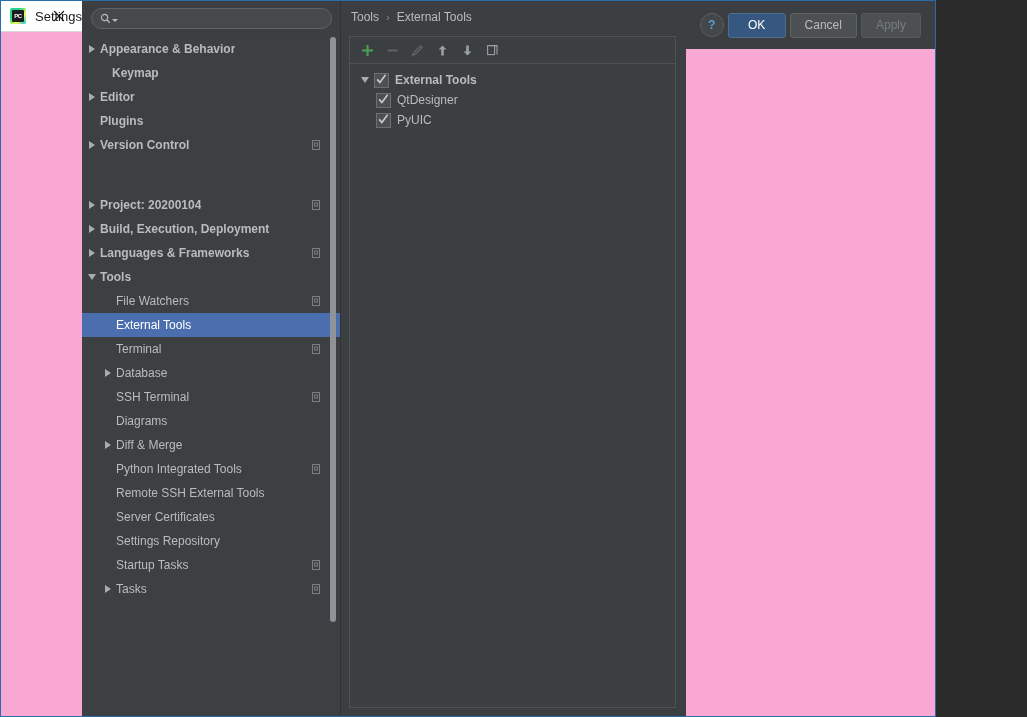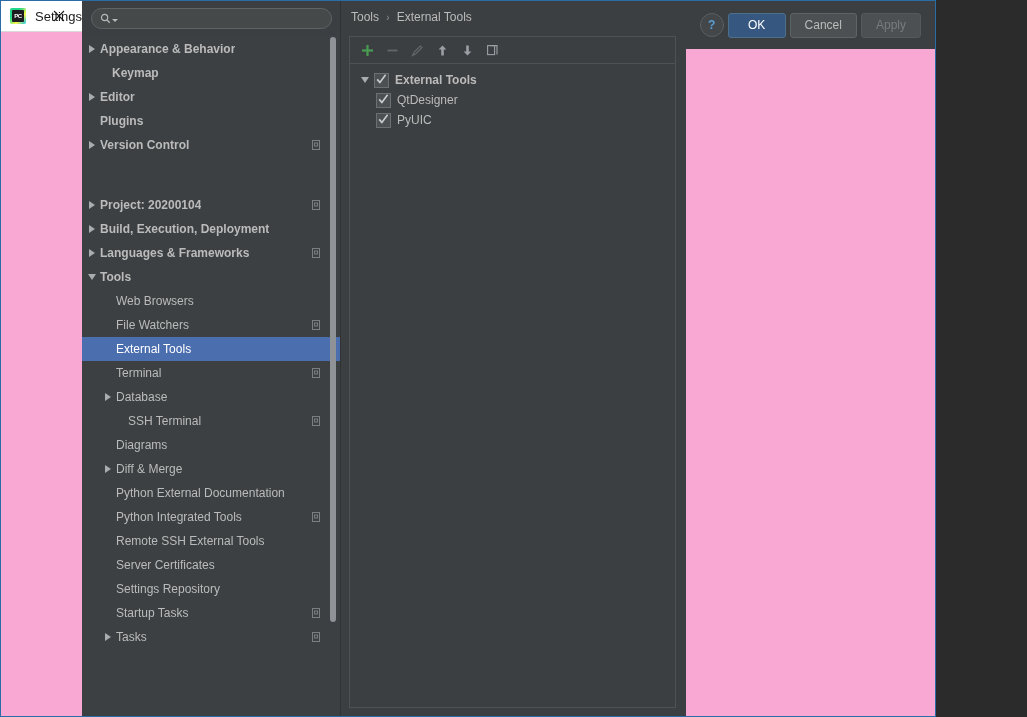--- a/index.html
+++ b/index.html
@@ -431,24 +431,20 @@
               </span>
             </div>
             <div class="nav-row bold" style="padding-left: 2px;">
               <span class="nav-arrow">
                 <span class="tri-down"></span>
               </span>
               <span class="nav-label">Tools</span>
             </div>
             <div class="nav-row" style="padding-left: 18px;">
               <span class="nav-arrow"></span>
-              <span class="nav-label">Web Browsers</span>
-            </div>
-            <div class="nav-row" style="padding-left: 18px;">
-              <span class="nav-arrow"></span>
               <span class="nav-label">File Watchers</span>
               <span class="nav-badge">
                 <svg width="10" height="11" viewBox="0 0 10 11">
                   <rect x="0.5" y="0.5" width="7" height="9" fill="none" stroke="#c9ccce" stroke-width="1"></rect>
                   <rect x="2.6" y="3" width="3" height="3" fill="none" stroke="#c9ccce" stroke-width="1"></rect>
                 </svg>
               </span>
             </div>
             <div class="nav-row selected" style="padding-left: 18px;">
               <span class="nav-arrow"></span>
@@ -463,43 +459,39 @@
                   <rect x="2.6" y="3" width="3" height="3" fill="none" stroke="#c9ccce" stroke-width="1"></rect>
                 </svg>
               </span>
             </div>
             <div class="nav-row" style="padding-left: 18px;">
               <span class="nav-arrow">
                 <span class="tri-right"></span>
               </span>
               <span class="nav-label">Database</span>
             </div>
-            <div class="nav-row" style="padding-left: 30px; text-align: center;">
+            <div class="nav-row" style="padding-left: 18px; text-align: center;">
               <span class="nav-arrow"></span>
               <span class="nav-label">SSH Terminal</span>
               <span class="nav-badge">
                 <svg width="10" height="11" viewBox="0 0 10 11">
                   <rect x="0.5" y="0.5" width="7" height="9" fill="none" stroke="#c9ccce" stroke-width="1"></rect>
                   <rect x="2.6" y="3" width="3" height="3" fill="none" stroke="#c9ccce" stroke-width="1"></rect>
                 </svg>
               </span>
             </div>
             <div class="nav-row" style="padding-left: 18px;">
               <span class="nav-arrow"></span>
               <span class="nav-label">Diagrams</span>
             </div>
             <div class="nav-row" style="padding-left: 18px;">
               <span class="nav-arrow">
                 <span class="tri-right"></span>
               </span>
               <span class="nav-label">Diff &amp; Merge</span>
-            </div>
-            <div class="nav-row" style="padding-left: 18px;">
-              <span class="nav-arrow"></span>
-              <span class="nav-label">Python External Documentation</span>
             </div>
             <div class="nav-row" style="padding-left: 18px;">
               <span class="nav-arrow"></span>
               <span class="nav-label">Python Integrated Tools</span>
               <span class="nav-badge">
                 <svg width="10" height="11" viewBox="0 0 10 11">
                   <rect x="0.5" y="0.5" width="7" height="9" fill="none" stroke="#c9ccce" stroke-width="1"></rect>
                   <rect x="2.6" y="3" width="3" height="3" fill="none" stroke="#c9ccce" stroke-width="1"></rect>
                 </svg>
               </span>

